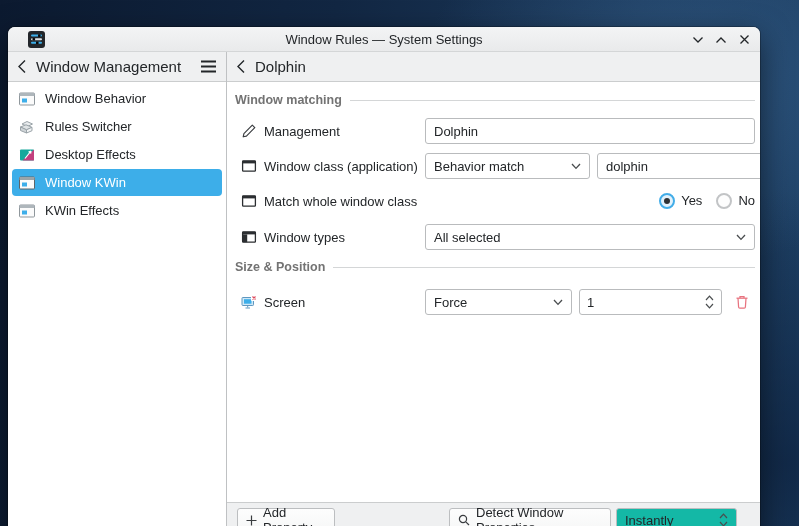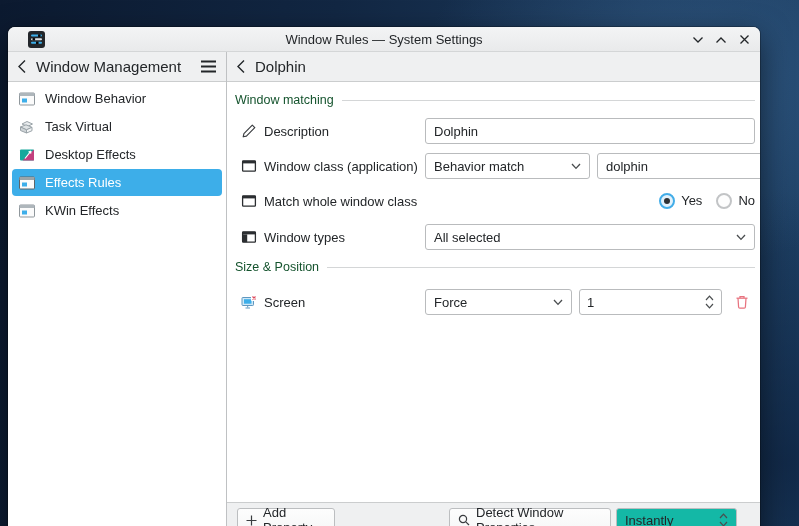--- a/index.html
+++ b/index.html
@@ -38,21 +38,21 @@
   .side-item { height:27px; margin:0 4px 1px 4px; border-radius:4px;
     display:flex; align-items:center; gap:9px; padding:0 6px; font-size:13px; }
   .side-item.selected { background:#3daee9; color:#ffffff; }
   .side-icon { width:18px; height:18px; flex:none; }
 
   .main { flex:1; position:relative; background:#ffffff; }
   .content { position:absolute; top:30px; left:0; right:0; height:420px; background:#fff; }
 
   .section-head { position:absolute; left:8px; right:5px; height:16px;
     display:flex; align-items:center; gap:8px; }
-  .section-head .txt { font-size:12.5px; font-weight:normal; color:#14532d; white-space:nowrap; }
+  .section-head .txt { font-size:12.5px; font-weight:bold; color:#737373; white-space:nowrap; }
   .section-head .rule { flex:1; height:1px; background:#d4d6d7; }
 
   .row { position:absolute; left:14px; right:5px; height:26px;
     display:flex; align-items:center; }
   .row-icon { width:16px; height:16px; flex:none; margin-right:7px; }
   .row-label { width:161px; flex:none; font-size:13px; color:#232629; }
   .ctrl { flex:1; display:flex; align-items:center; gap:7px; height:26px; }
 
   .tinput { height:26px; border:1px solid #b9bbbd; border-radius:3px; background:#fff;
     font-size:13px; color:#232629; padding:0 8px; font-family:inherit; outline:none; min-width:0; }
@@ -155,41 +155,41 @@
           </div>
           <div class="side-item">
             <span class="side-icon">
               <svg width="18" height="18" viewBox="0 0 18 18">
                   <path d="M4 6 L9 3.5 L14.5 6 L9.5 8.5 Z" fill="#e9ecee" stroke="#9aa3a8"></path>
                   <path d="M2.5 9 L8 6.8 L14 9.3 L8.5 11.8 Z" fill="#dfe3e5" stroke="#9aa3a8"></path>
                   <path d="M2.5 9 L2.5 12.5 L8.5 15 L8.5 11.8 Z" fill="#cfd4d7" stroke="#9aa3a8"></path>
                   <path d="M14 9.3 L14 12.7 L8.5 15 L8.5 11.8 Z" fill="#f2f4f5" stroke="#9aa3a8"></path>
                 </svg>
             </span>
-            <span>Task Virtual</span>
+            <span>Rules Switcher</span>
           </div>
           <div class="side-item">
             <span class="side-icon">
               <svg width="18" height="18" viewBox="0 0 18 18">
                   <rect x="2" y="3.5" width="14" height="11" rx="1" fill="#16a89c"></rect>
                   <path d="M16 3.5 L16 14.5 L4.5 14.5 Z" fill="#c2407e"></path>
                   <path d="M13 5 L7 12.5 M13 5 L10.5 6 M13 5 L12.6 7.6" stroke="#ffffff" stroke-width="1.2" fill="none"></path>
                 </svg>
             </span>
             <span>Desktop Effects</span>
           </div>
           <div class="side-item selected">
             <span class="side-icon">
               <svg width="18" height="18" viewBox="0 0 18 18">
                   <rect x="1.5" y="3" width="15" height="12" rx="1" fill="#fbfbfb" stroke="#5d6468"></rect>
                   <rect x="1.5" y="3" width="15" height="3" fill="#9ba4a9"></rect>
                   <rect x="4" y="8.5" width="5" height="4" fill="#3daee9"></rect>
                 </svg>
             </span>
-            <span>Effects Rules</span>
+            <span>Window KWin</span>
           </div>
           <div class="side-item">
             <span class="side-icon">
               <svg width="18" height="18" viewBox="0 0 18 18">
                   <rect x="1.5" y="3" width="15" height="12" rx="1" fill="#fbfbfb" stroke="#8f979c"></rect>
                   <rect x="1.5" y="3" width="15" height="3" fill="#aeb6bb"></rect>
                   <rect x="4" y="8.5" width="5" height="4" fill="#3daee9"></rect>
                 </svg>
             </span>
             <span>KWin Effects</span>
@@ -213,21 +213,21 @@
             <span class="txt">Window matching</span>
             <span class="rule"></span>
           </div>
 
           <div class="row" style="top:36px;">
             <span class="row-icon">
               <svg width="16" height="16" viewBox="0 0 16 16">
                   <path d="M11.3 2.2 L13.8 4.7 L5.4 13.1 L2.2 13.8 L2.9 10.6 Z" fill="none" stroke="#3a3d40" stroke-width="1.15" stroke-linejoin="round"></path>
                 </svg>
             </span>
-            <span class="row-label">Description</span>
+            <span class="row-label">Management</span>
             <div class="ctrl">
               <input class="tinput grow" value="Dolphin" style="">
             </div>
           </div>
 
           <div class="row" style="top:71px;">
             <span class="row-icon">
               <svg width="16" height="16" viewBox="0 0 16 16">
                   <rect x="1.6" y="2.8" width="12.8" height="10.4" rx="0.8" fill="none" stroke="#2b2e31" stroke-width="1.3"></rect>
                   <rect x="1.6" y="2.8" width="12.8" height="2.6" fill="#2b2e31"></rect>

